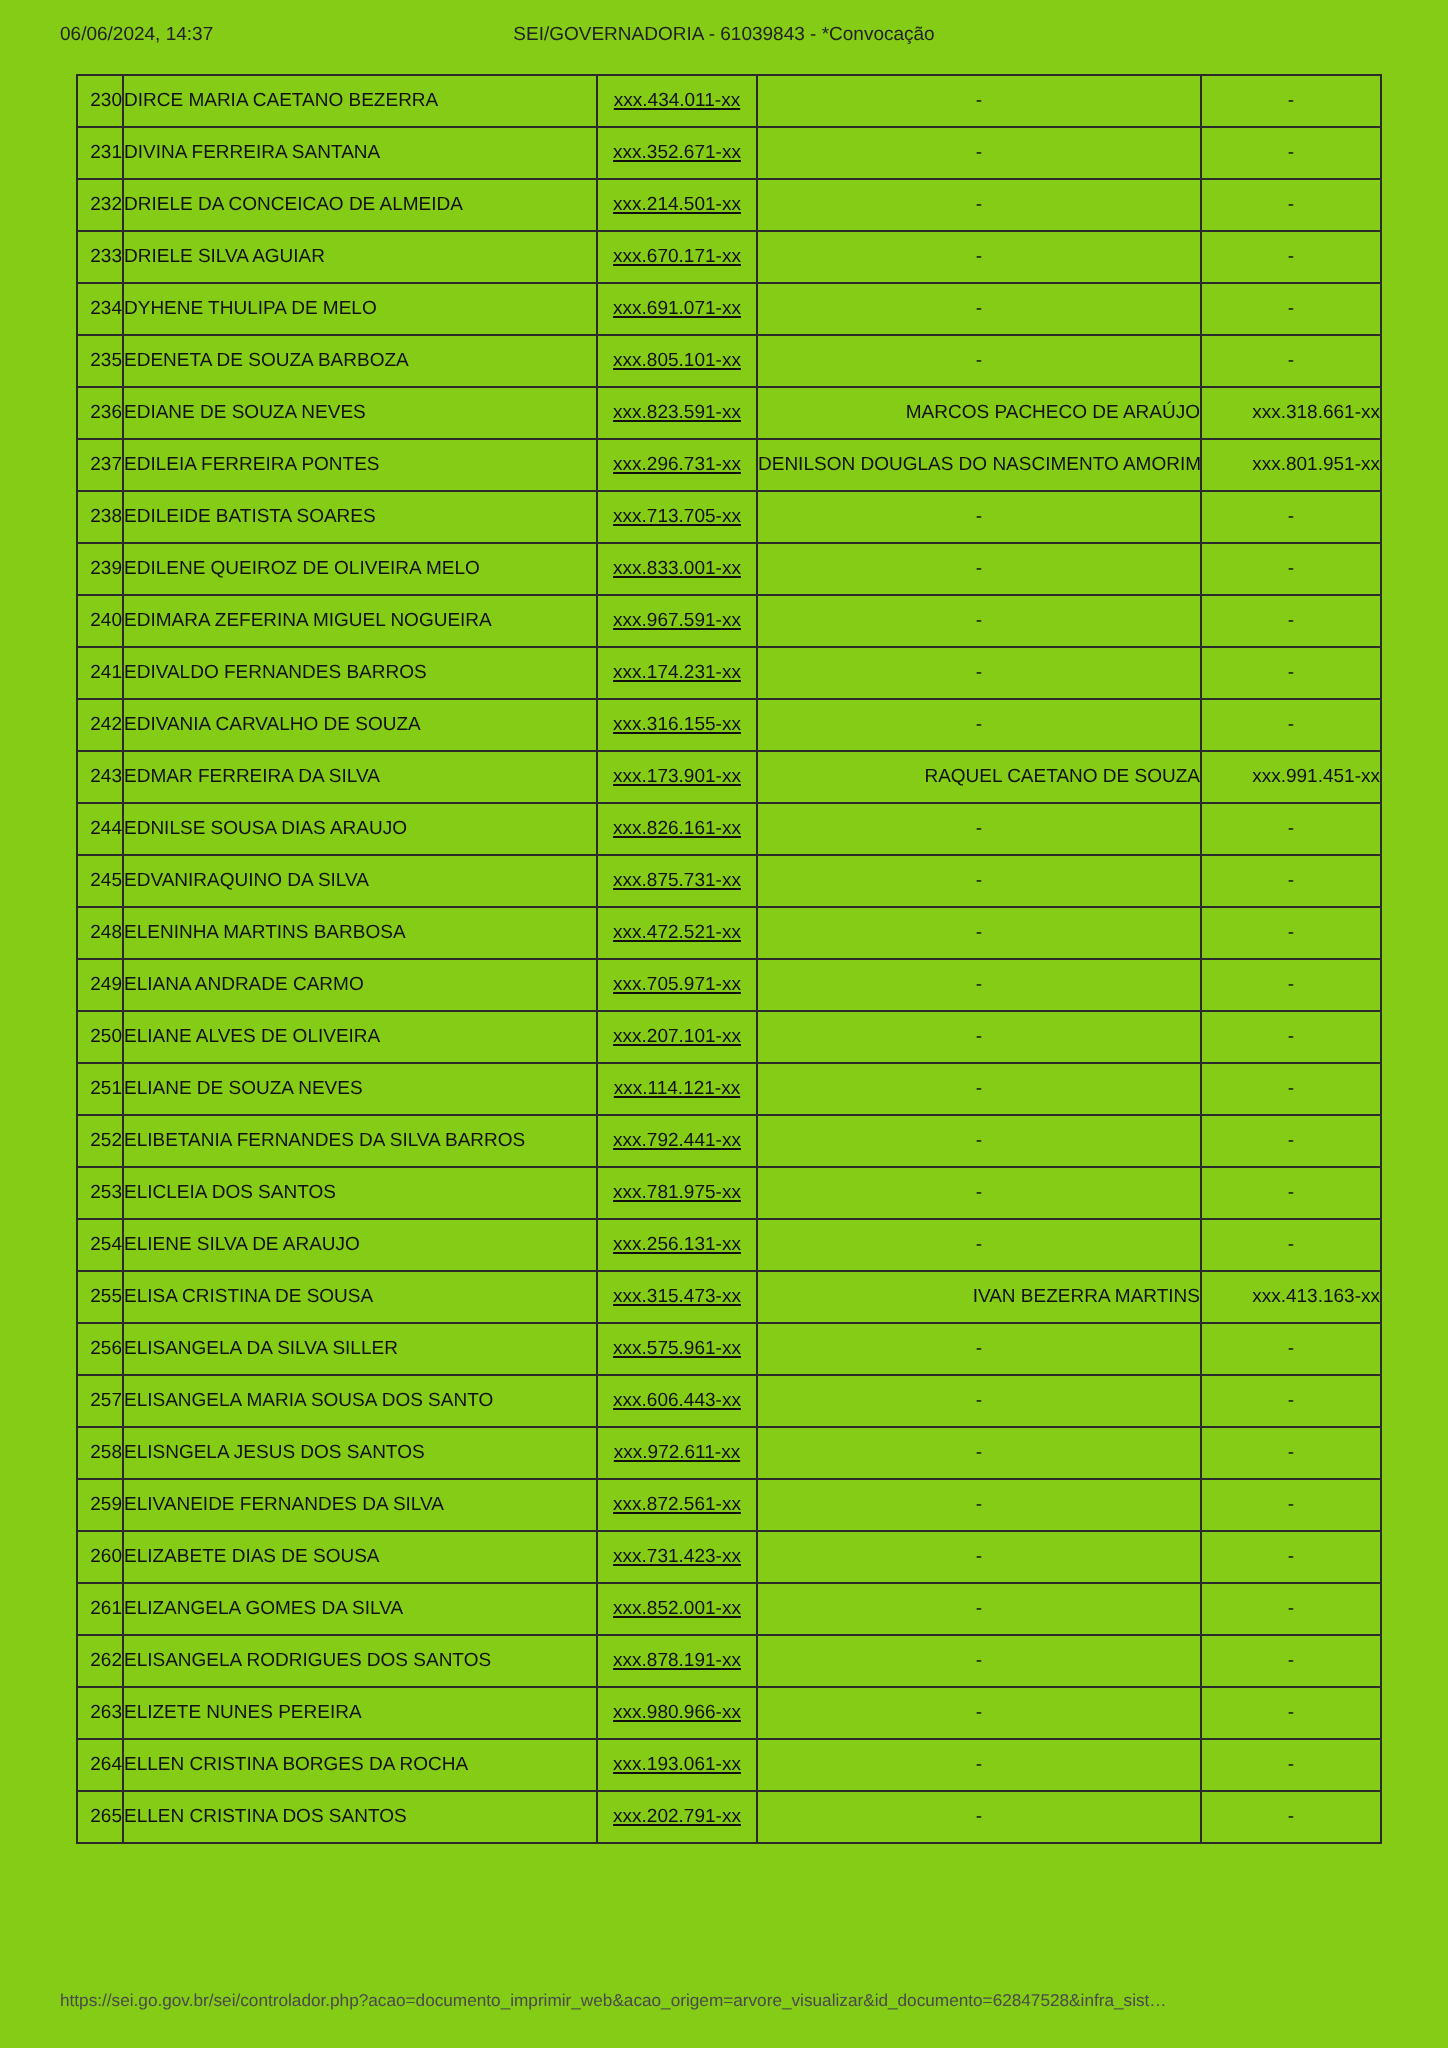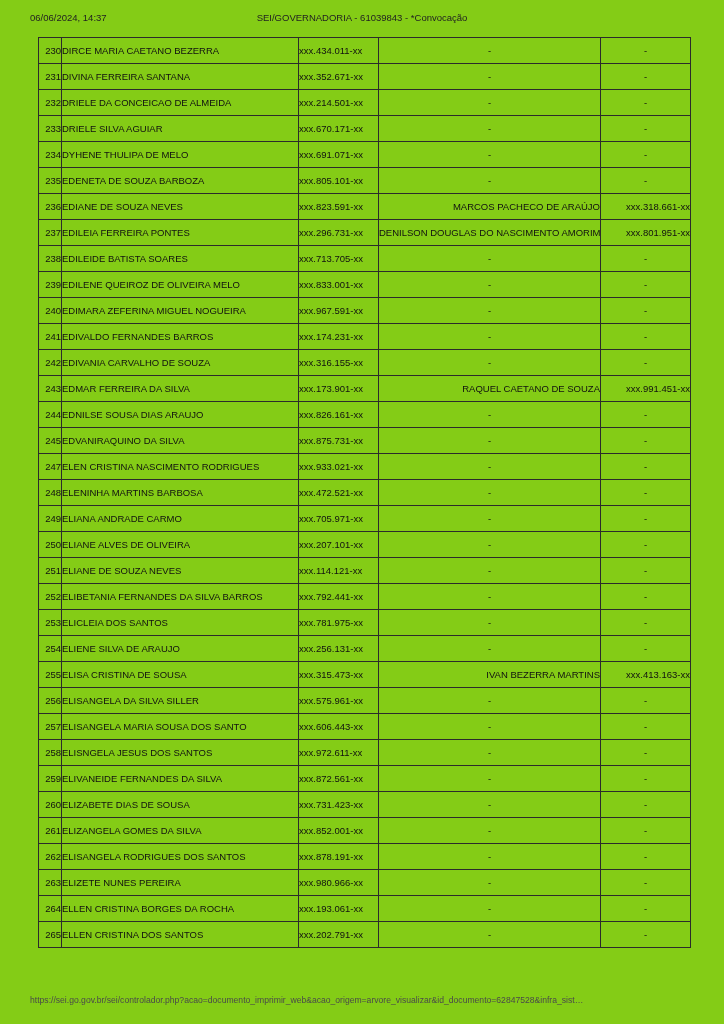--- a/index.html
+++ b/index.html
@@ -28,21 +28,21 @@
     height:25px;
     font-size:9.5px;
     color:#111;
     white-space:nowrap;
     overflow:hidden;
     padding:0;
     vertical-align:middle;
   }
   td.num{text-align:right;padding-left:2px;}
   td.name{text-align:left;padding-left:3px;}
-  td.cpf{text-align:left;}
+  td.cpf{text-align:center;text-decoration:underline;}
   td.cname{text-align:right;padding-left:2px;}
   td.ccpf{text-align:right;}
   td.dash{text-align:center;color:#333;padding-left:0;}
   .doc-footer{
     position:absolute;left:30px;right:27px;top:995px;
     font-size:8.6px;color:#4a4a4a;
   }
   .doc-footer .url{position:absolute;left:0;top:0;max-width:620px;white-space:nowrap;overflow:hidden;}
   .doc-footer .pagenum{position:absolute;right:0;top:0;margin-top:42px;}
 </style>
@@ -171,27 +171,20 @@
           <td class="ccpf dash">-</td>
         </tr>
         <tr>
           <td class="num">245</td>
           <td class="name">EDVANIRAQUINO DA SILVA</td>
           <td class="cpf">xxx.875.731-xx</td>
           <td class="cname dash">-</td>
           <td class="ccpf dash">-</td>
         </tr>
         <tr>
-          <td class="num">247</td>
-          <td class="name">ELEN CRISTINA NASCIMENTO RODRIGUES</td>
-          <td class="cpf">xxx.933.021-xx</td>
-          <td class="cname dash">-</td>
-          <td class="ccpf dash">-</td>
-        </tr>
-        <tr>
           <td class="num">248</td>
           <td class="name">ELENINHA MARTINS BARBOSA</td>
           <td class="cpf">xxx.472.521-xx</td>
           <td class="cname dash">-</td>
           <td class="ccpf dash">-</td>
         </tr>
         <tr>
           <td class="num">249</td>
           <td class="name">ELIANA ANDRADE CARMO</td>
           <td class="cpf">xxx.705.971-xx</td>

